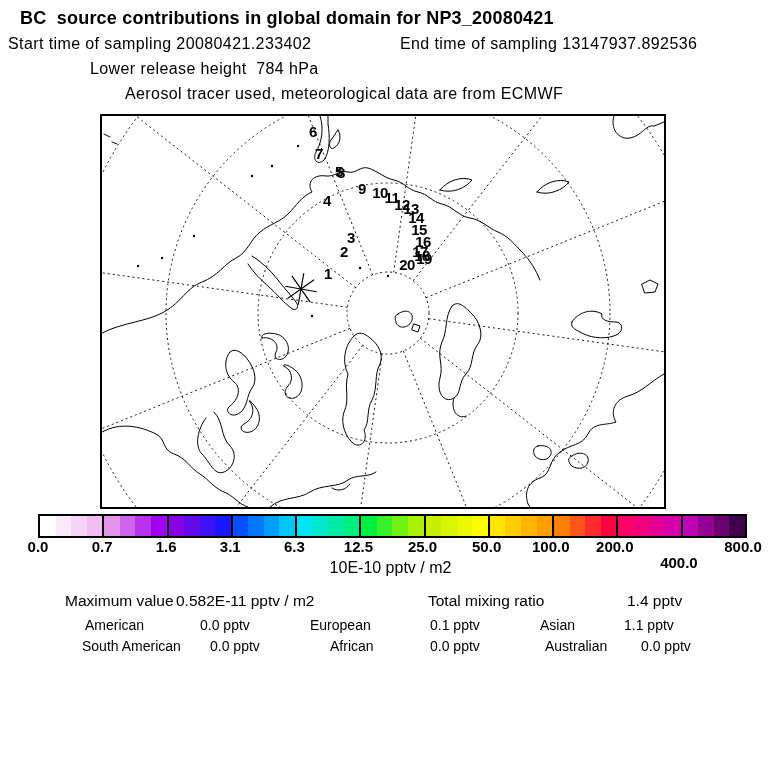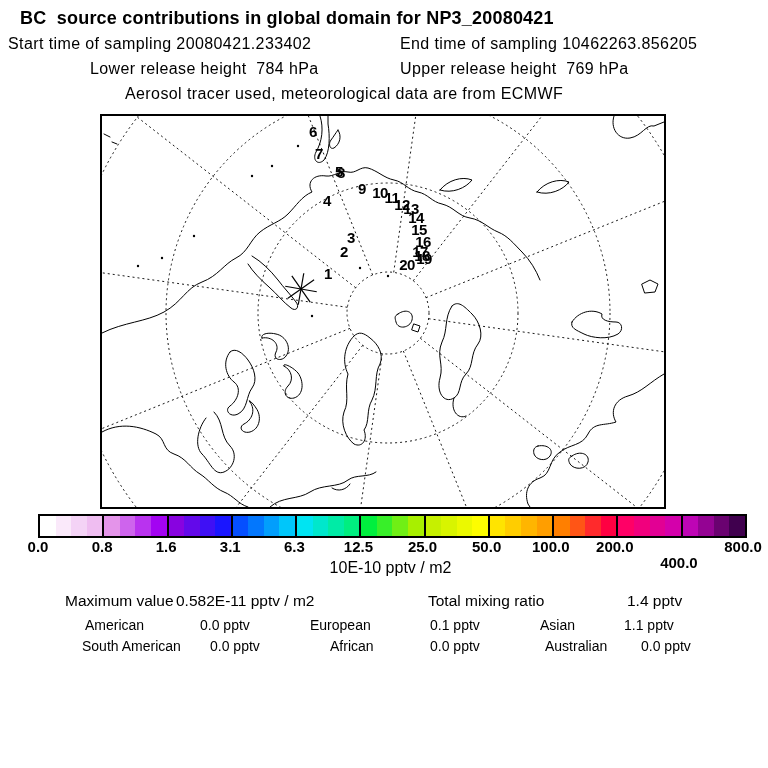--- a/index.html
+++ b/index.html
@@ -25,23 +25,22 @@
   .statrow1{font-size:15.5px;}
   .statrow{font-size:14px;}
 </style>
 </head>
 <body>
 
 <div class="page">
 
   <div class="abs title">BC  source contributions in global domain for NP3_20080421</div>
   <div class="abs sub" style="left:8px;top:35px;">Start time of sampling 20080421.233402</div>
-  <div class="abs sub" style="left:400px;top:35px;">End time of sampling 10462263.856205</div>
+  <div class="abs sub" style="left:400px;top:35px;">End time of sampling 13147937.892536</div>
   <div class="abs sub" style="left:90px;top:60px;">Lower release height  784 hPa</div>
-  <div class="abs sub" style="left:400px;top:60px;">Upper release height  769 hPa</div>
   <div class="abs sub" style="left:125px;top:85px;">Aerosol tracer used, meteorological data are from ECMWF</div>
 
   <div class="mapframe">
     <svg id="map-svg" width="562" height="391" viewBox="0 0 562 391">
         <g stroke="#000" stroke-width="0.9" fill="none" stroke-dasharray="2 3">
           <circle cx="286" cy="197" r="41"></circle>
           <circle cx="286" cy="197" r="130"></circle>
           <circle cx="286" cy="197" r="222"></circle>
           <circle cx="286" cy="197" r="318"></circle>
           <line x1="326.6009908184044" y1="202.70609713936267" x2="800.9393957456166" y2="269.370012499234"></line>
@@ -188,21 +187,21 @@
       </div>
       <div class="cseg">
         <div class="ccell" style="background: rgb(190, 5, 181);"></div>
         <div class="ccell" style="background: rgb(148, 3, 147);"></div>
         <div class="ccell" style="background: rgb(106, 2, 112);"></div>
         <div class="ccell" style="background: rgb(64, 0, 78);"></div>
       </div>
     </div>
   <div class="cticks" id="colorbar-ticks">
       <span class="ctick" style="left: 0%;">0.0</span>
-      <span class="ctick" style="left: 9.09091%;">0.8</span>
+      <span class="ctick" style="left: 9.09091%;">0.7</span>
       <span class="ctick" style="left: 18.1818%;">1.6</span>
       <span class="ctick" style="left: 27.2727%;">3.1</span>
       <span class="ctick" style="left: 36.3636%;">6.3</span>
       <span class="ctick" style="left: 45.4545%;">12.5</span>
       <span class="ctick" style="left: 54.5455%;">25.0</span>
       <span class="ctick" style="left: 63.6364%;">50.0</span>
       <span class="ctick" style="left: 72.7273%;">100.0</span>
       <span class="ctick" style="left: 81.8182%;">200.0</span>
       <span class="ctick" style="left: 90.9091%; margin-top: 16px;">400.0</span>
       <span class="ctick" style="left: 100%;">800.0</span>

